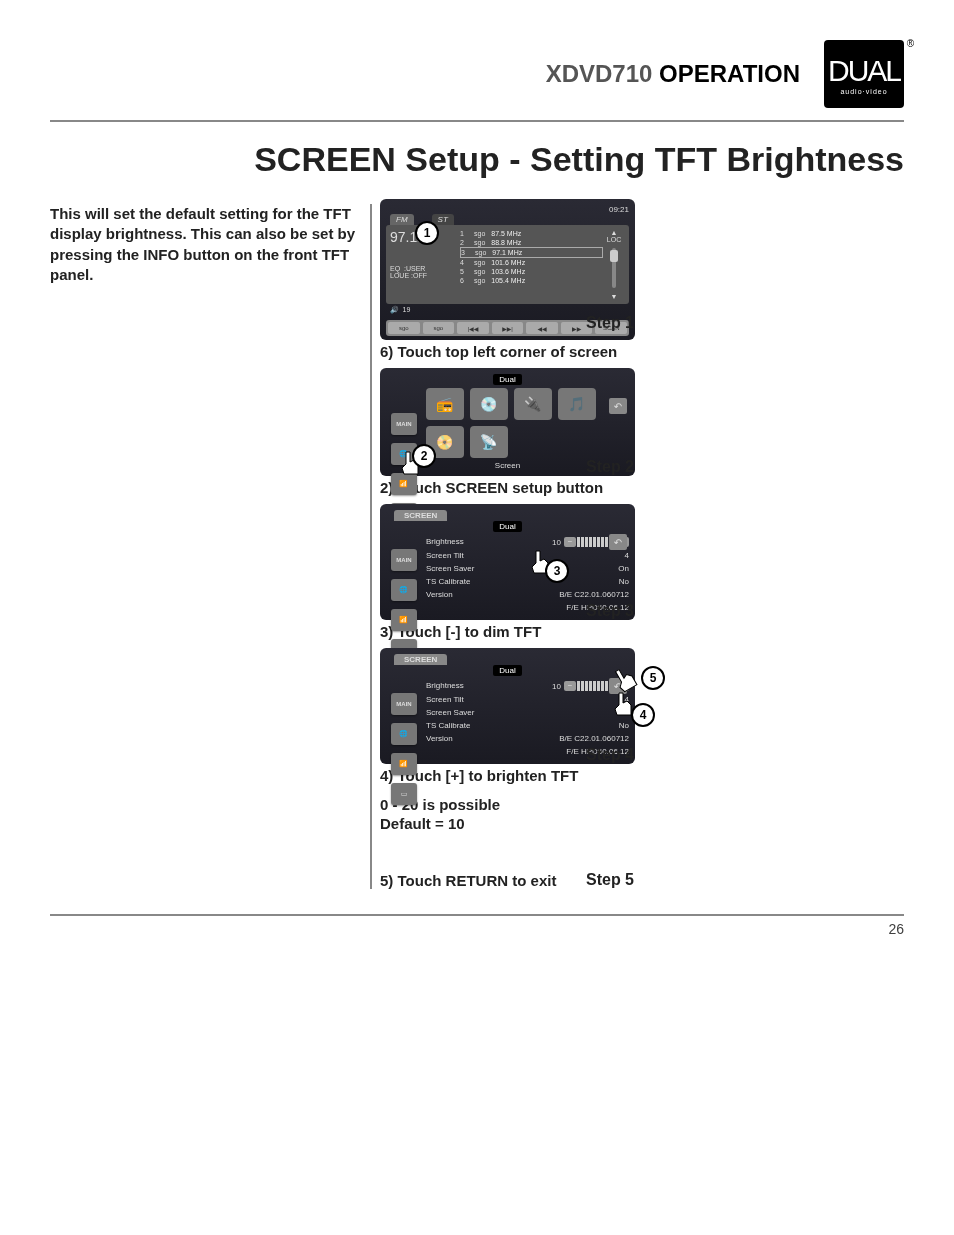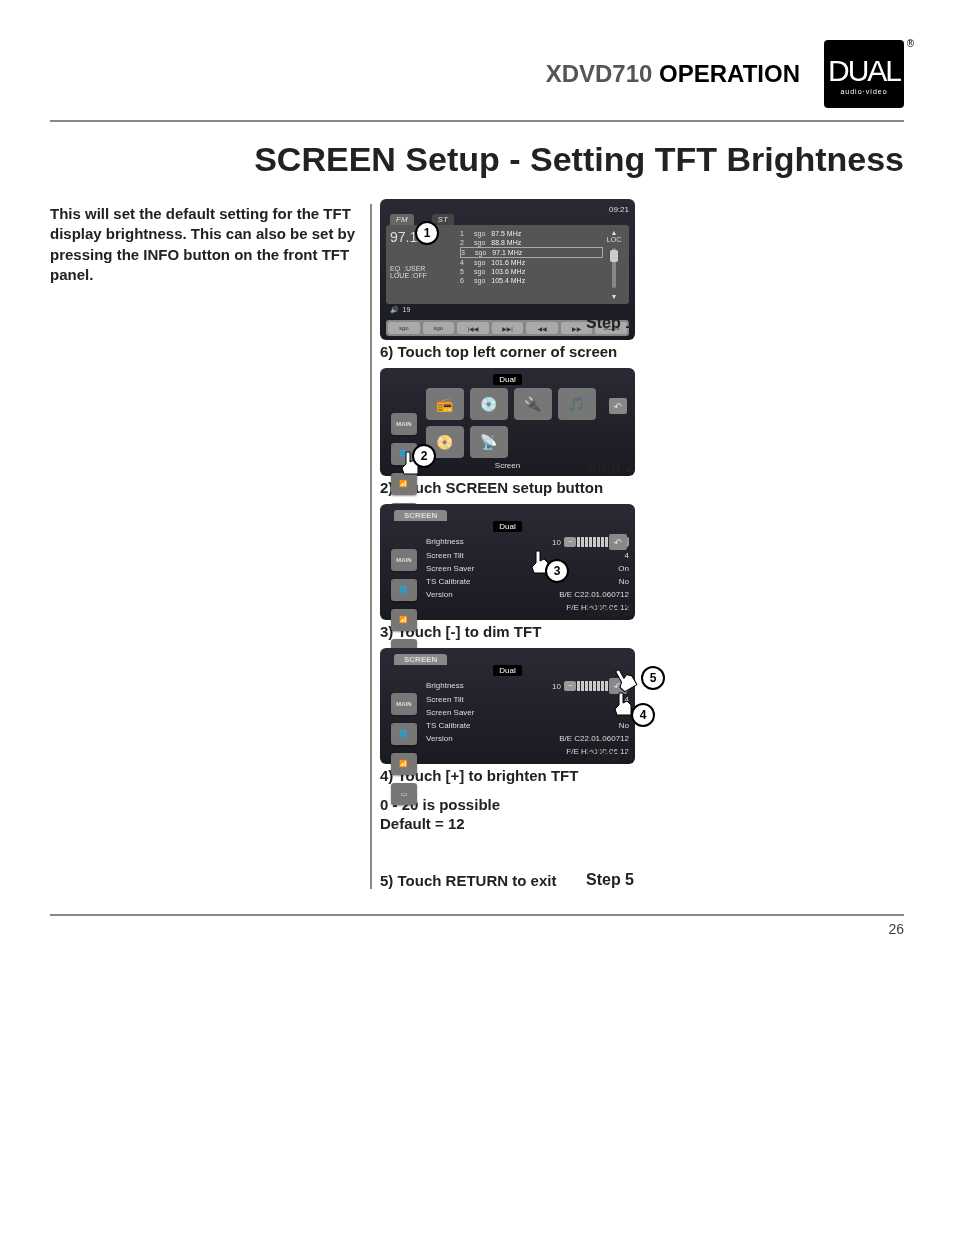--- a/index.html
+++ b/index.html
@@ -540,21 +540,21 @@
           <svg viewBox="0 0 24 28">
               <path d="M8 2 L12 2 L12 12 L16 10 L20 14 L20 24 L6 24 L4 18 L8 14 Z" fill="#fff" stroke="#000" stroke-width="1"></path>
             </svg>
         </div>
       </div>
       <div style="position:absolute;right:270px;bottom:0;text-align:right;" class="step-label">Step 4</div>
     </div>
     <div class="caption">4) Touch [+] to brighten TFT</div>
 
     <div class="info-line">0 - 20 is possible</div>
-    <div class="info-line" style="margin-top:0;">Default = 12</div>
+    <div class="info-line" style="margin-top:0;">Default = 10</div>
 
     <div style="position:relative;margin-top:40px;">
       <div class="caption" style="margin:0;">5) Touch RETURN to exit</div>
       <div style="position:absolute;right:270px;bottom:0;" class="step-label">Step 5</div>
     </div>
 
   </div>
 </div>
 
 <div class="page-num">26</div>

